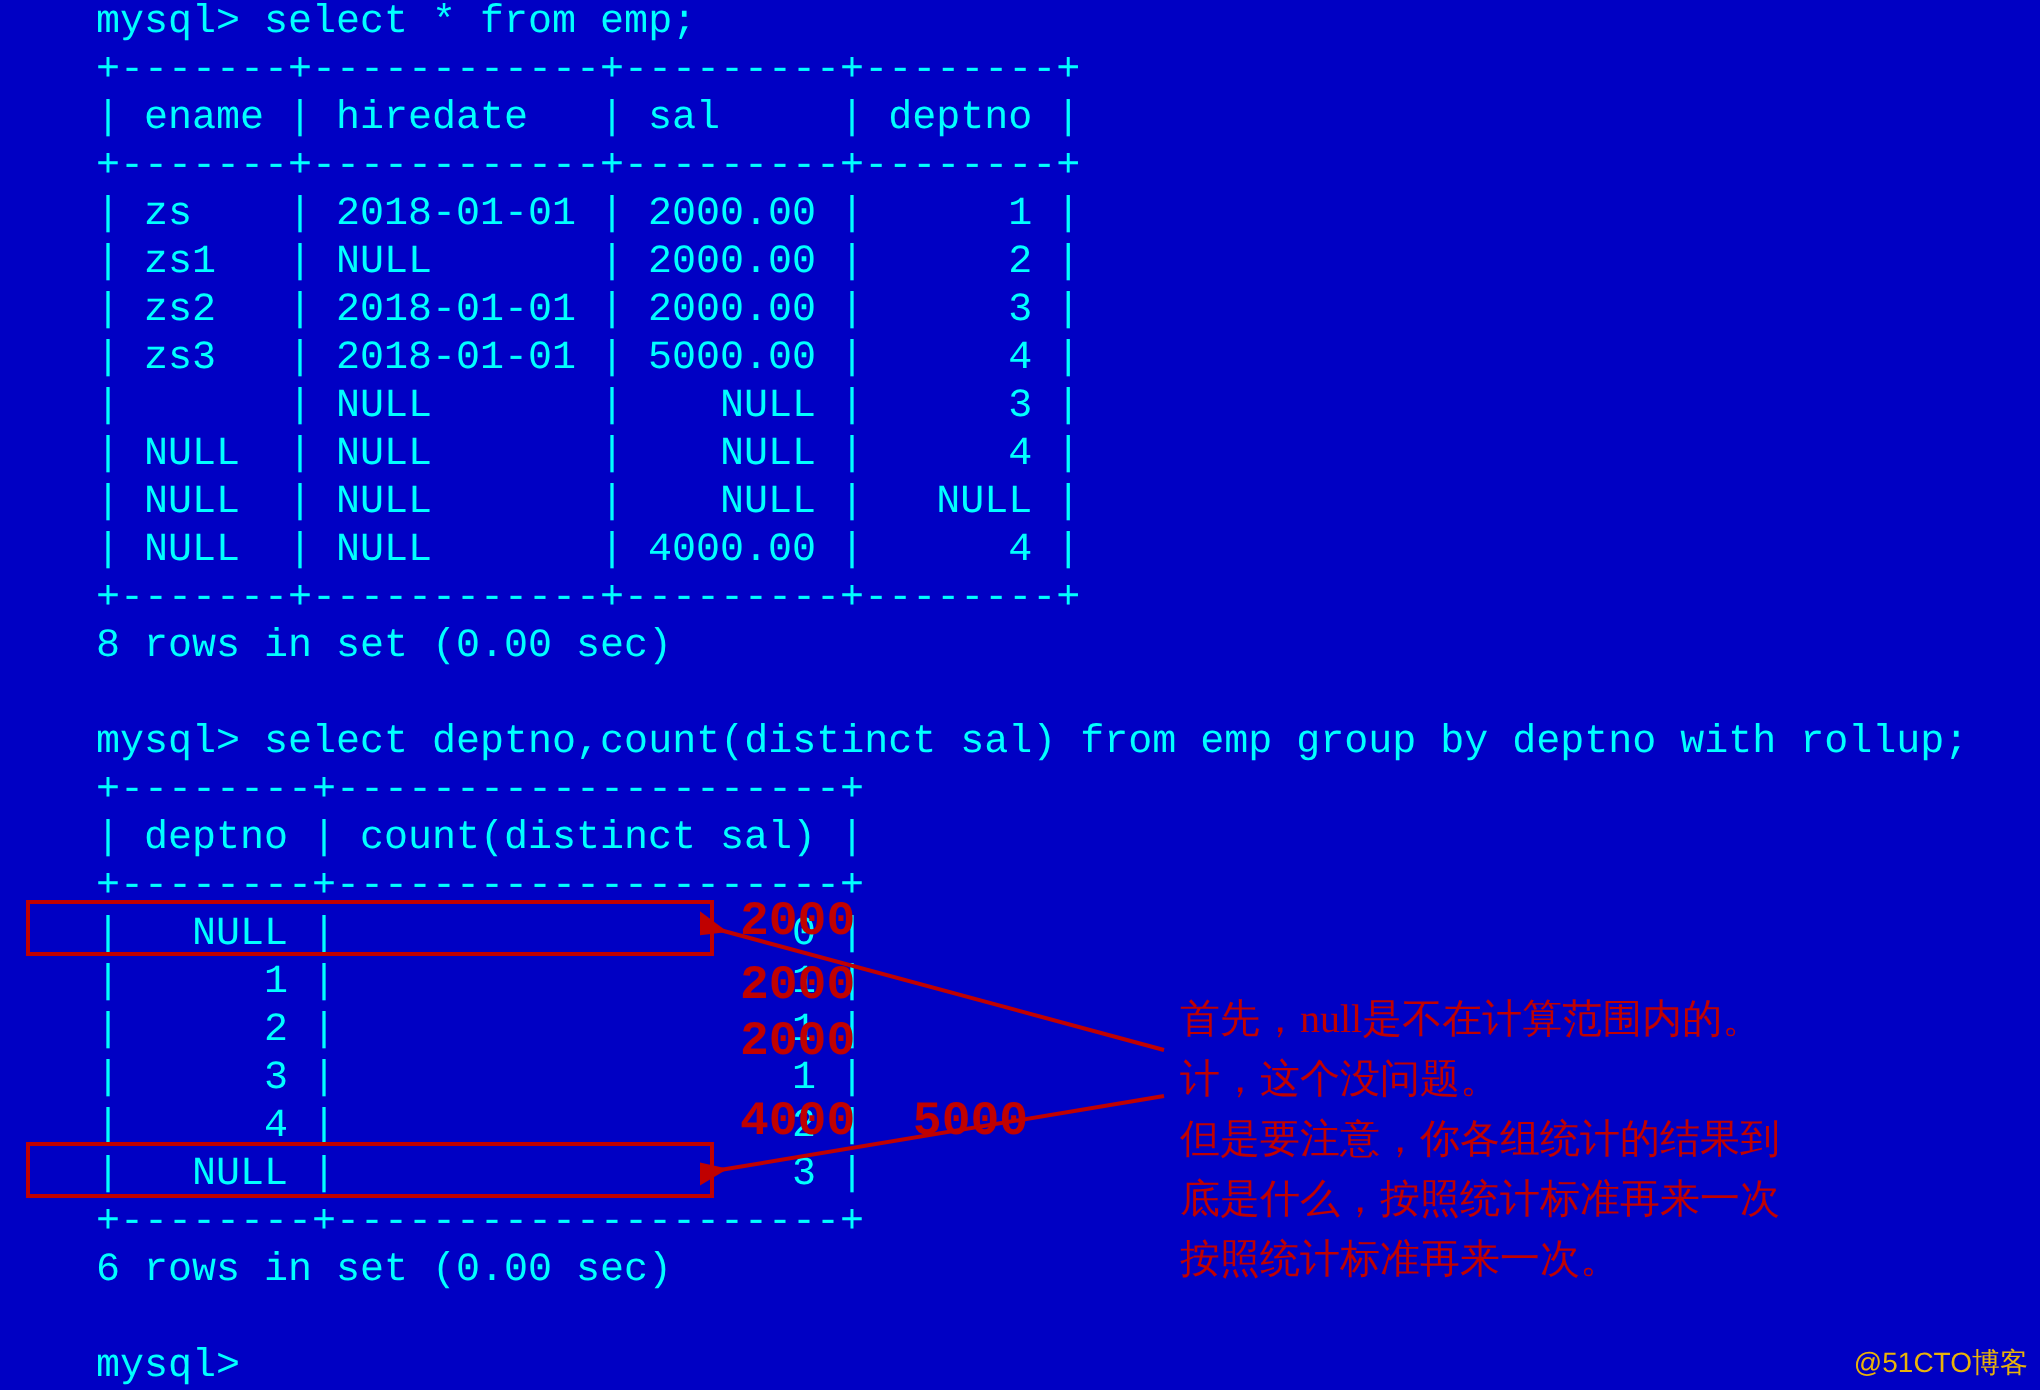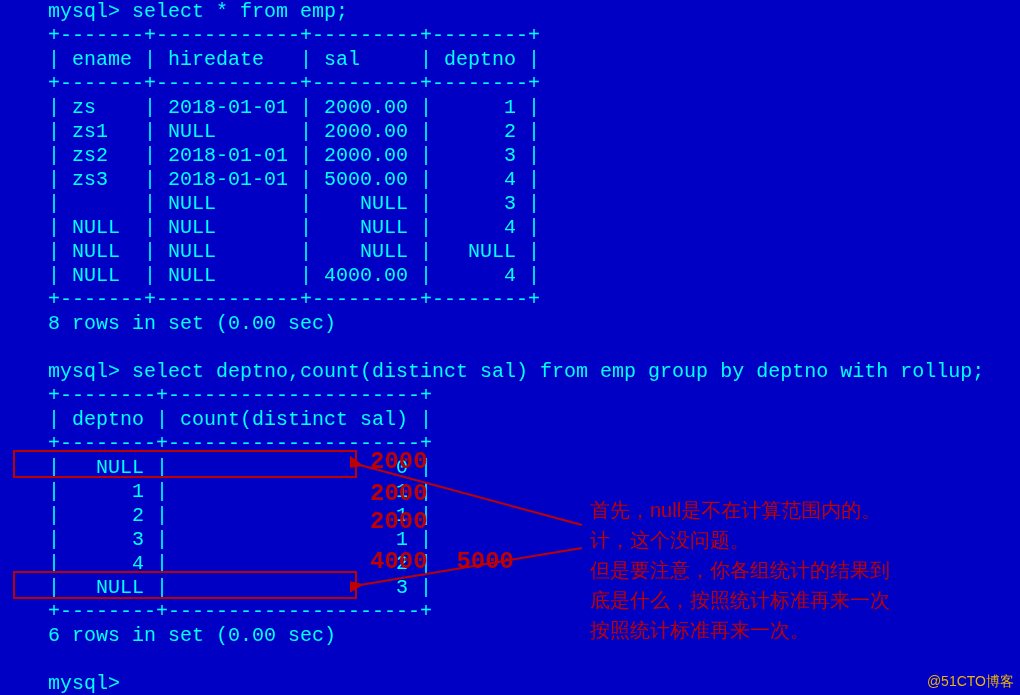--- a/index.html
+++ b/index.html
@@ -18,21 +18,21 @@
   }
   .terminal {
     position: absolute;
     top: 0;
     left: 16px;
     margin-left: 32px;
   }
   .anno {
     position: absolute;
     color: #c00000;
-    font-family: Liberation Sans, sans-serif;
+    font-family: Liberation Serif, serif;
     font-size: 20px;
     white-space: normal;
     line-height: 30px;
   }
   .anno-num {
     position: absolute;
     color: #c00000;
     font-family: 'Courier New', monospace;
     font-size: 24px;
     font-weight: bold;

